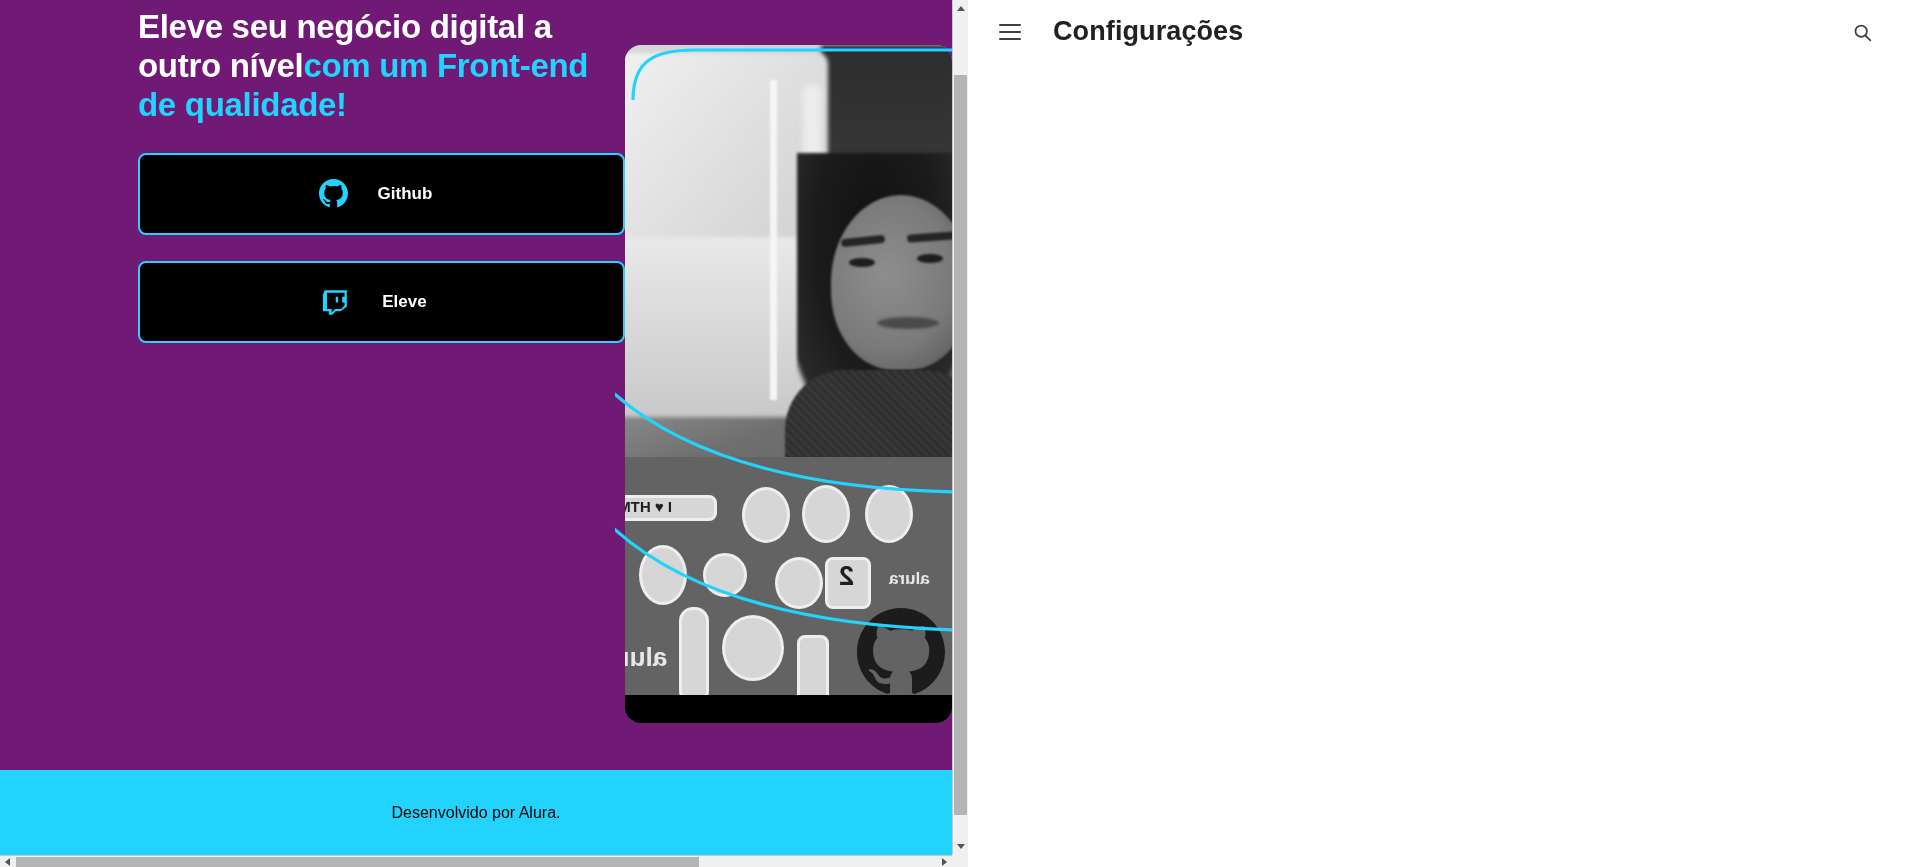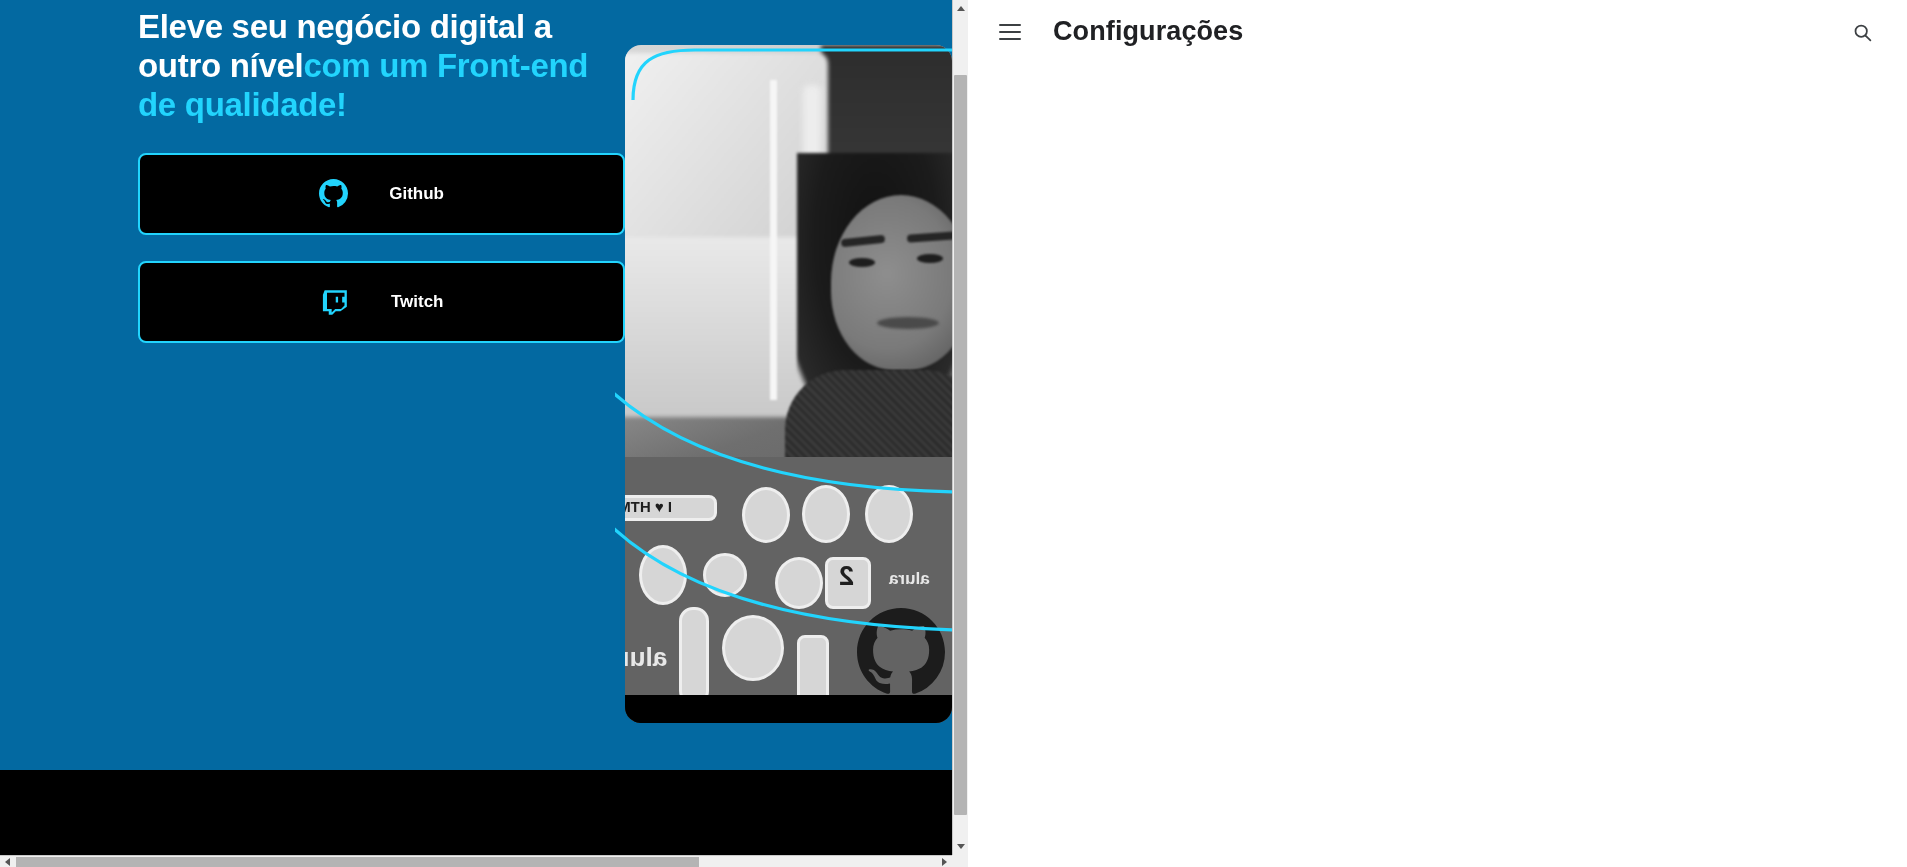--- a/index.html
+++ b/index.html
@@ -22,21 +22,21 @@
   }
   .page-canvas {
     position: absolute; left: 0; top: 0;
     width: 952px; height: 855px;
     background: #000000;
     overflow: hidden;
   }
   .hero {
     position: relative;
     width: 952px; height: 770px;
-    background: #0369a1;
+    background: #701a75;
     display: flex;
   }
   .hero-left {
     width: 630px;
     padding: 0px 0 0 138px;
     position: relative;
     z-index: 3;
   }
   .hero-title {
     margin-top: 8px;
@@ -73,21 +73,21 @@
     margin-bottom: 26px;
     border: 2px solid #22D4FD;
     border-radius: 8px;
     background: #000000;
     color: #ffffff;
     font-size: 17px;
     font-weight: bold;
     cursor: pointer;
   }
   .link-btn svg { fill: #22D4FD; display: block; }
-  .link-btn .lbl { min-width: 78px; text-align: right; }
+  .link-btn .lbl { min-width: 78px; text-align: center; }
 
   
   .hero-photo {
     position: absolute;
     left: 625px; top: 45px;
     width: 327px; height: 678px;
     border-radius: 16px;
     overflow: hidden;
     z-index: 2;
     background: linear-gradient(160deg,#d7d7d7 0%,#bdbdbd 28%,#6f6f6f 55%,#4a4a4a 100%);
@@ -296,21 +296,21 @@
               <span class="lbl">Github</span>
             </a>
 
 
             <a class="link-btn">
               <span>
                 <svg width="28" height="28" viewBox="0 0 24 24" aria-hidden="true">
                   <path d="M4 2 2.5 5.8V20h5v3h3l3-3h4L23 16V2H4zm17 13-3 3h-5l-3 3v-3H6V4h15v11zM13.5 7.5h2v5h-2v-5zm5.5 0h2v5h-2v-5z"></path>
                 </svg>
               </span>
-              <span class="lbl">Twitch</span>
+              <span class="lbl">Eleve</span>
             </a>
 
           </div>
         </div>
 
         <div class="hero-photo">
           <div class="photo-bg">
             <div class="ph-dark"></div>
             <div class="ph-wallA"></div>
             <div class="ph-wallB"></div>
@@ -354,20 +354,21 @@
           </div>
         </div>
 
         <svg class="curves" viewBox="0 0 345 710" preserveAspectRatio="none">
           <path d="M18 80 C18 40, 40 30, 80 30 L345 30" fill="none" stroke="#22D4FD" stroke-width="3.2"></path>
           <path d="M-5 370 C80 448, 220 470, 345 472" fill="none" stroke="#22D4FD" stroke-width="3.2"></path>
           <path d="M-5 505 C80 585, 220 607, 345 610" fill="none" stroke="#22D4FD" stroke-width="3.2"></path>
         </svg>
       </div>
 
+      <div class="footer">Desenvolvido por Alura.</div>
     </div>
 
     <div class="vscroll">
       <div class="vs-arrow-up">
           <i></i>
         </div>
       <div class="vs-thumb"></div>
       <div class="vs-arrow-dn">
           <i></i>
         </div>

